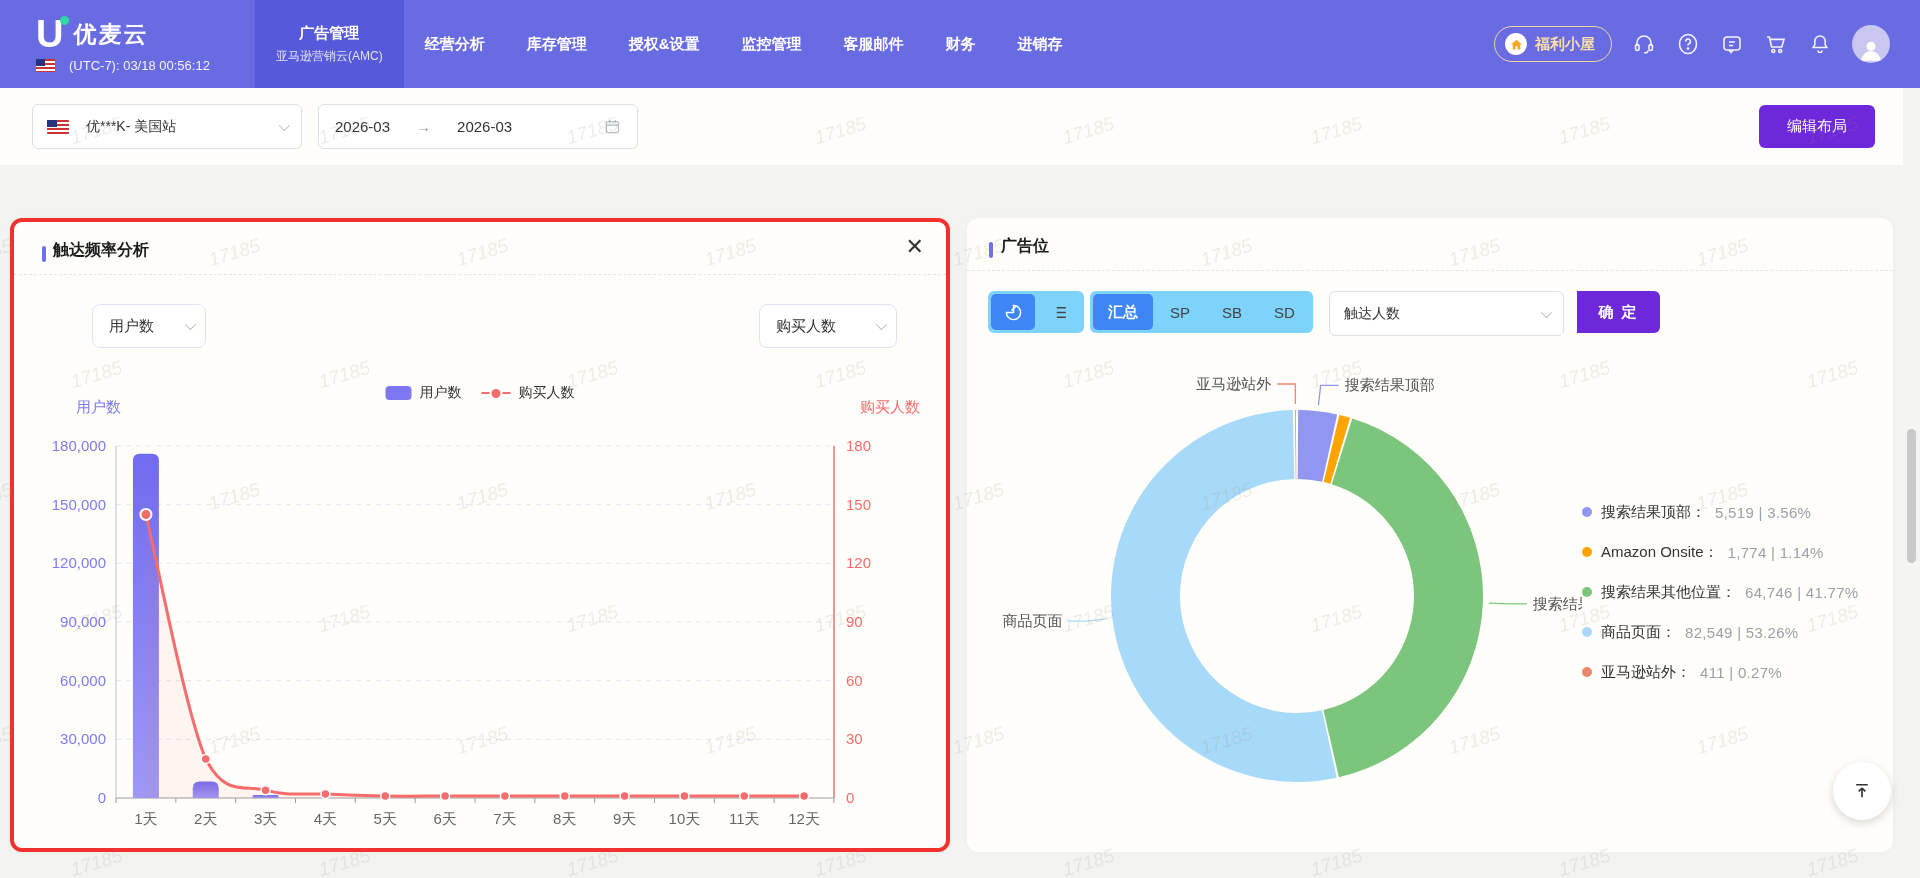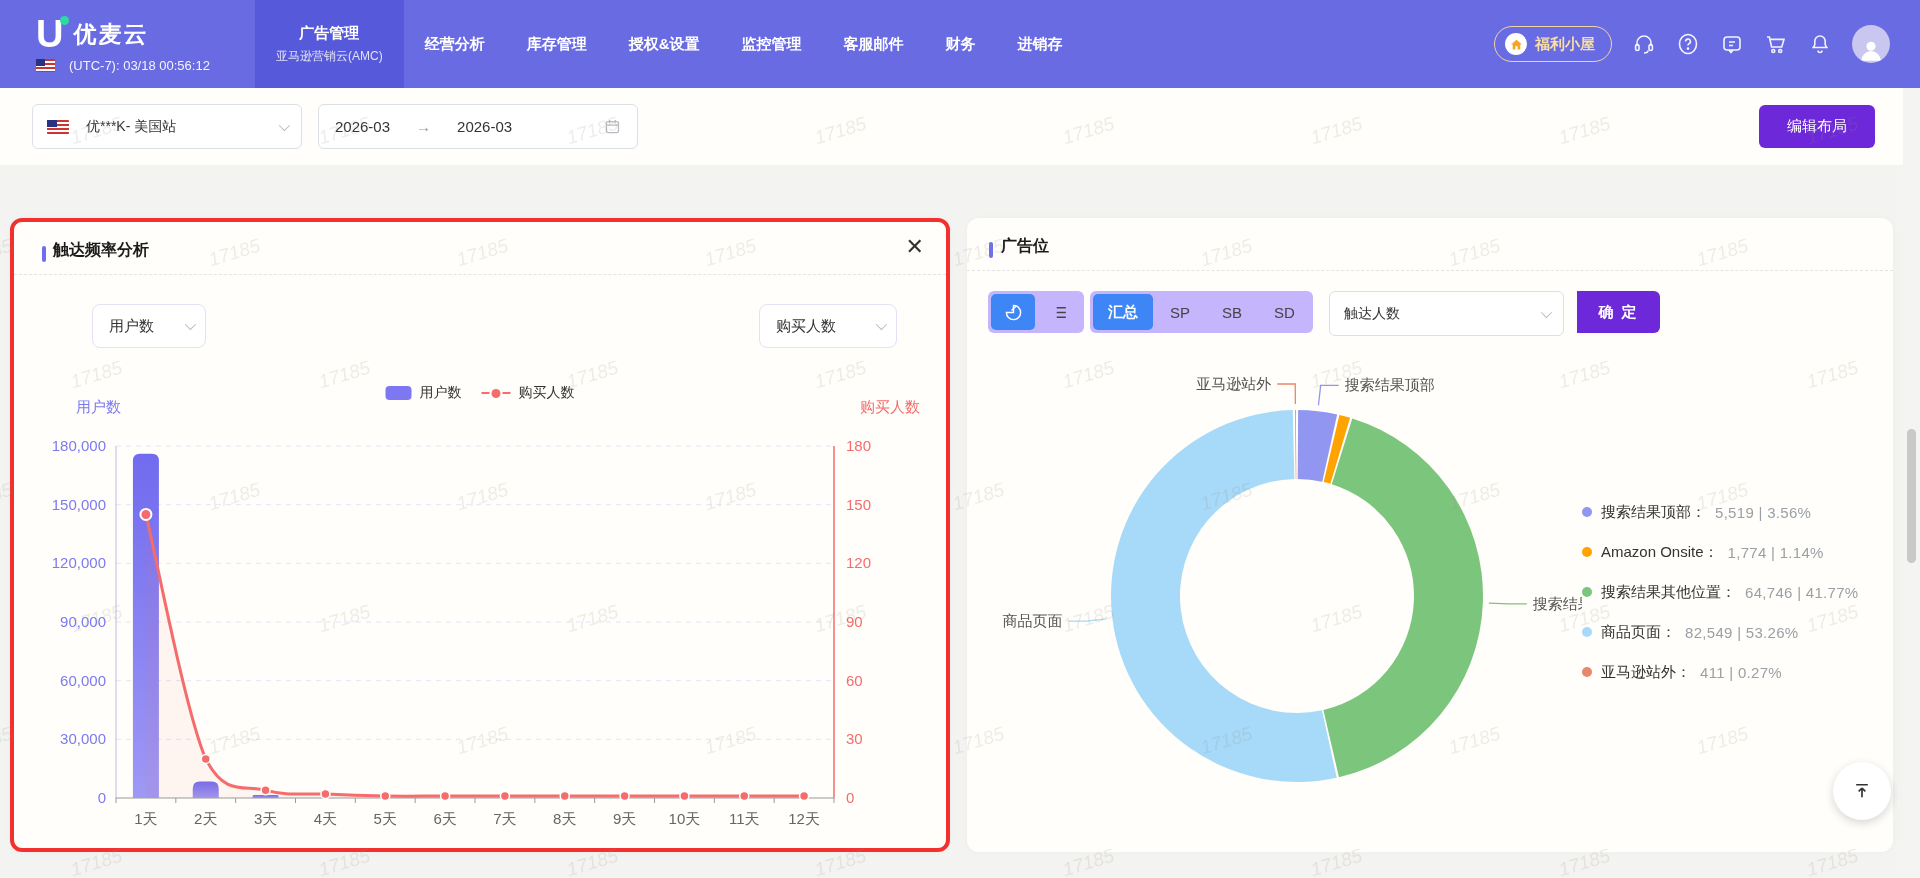--- a/index.html
+++ b/index.html
@@ -55,21 +55,21 @@
   .leg-bar { width:26px; height:14px; border-radius:4px; background:#7d77f1; }
   .leg-line { display:flex; align-items:center; }
   .leg-dash { width:8px; height:0; border-top:2.5px solid #f56c6c; }
   .leg-dot { width:9px; height:9px; border-radius:50%; background:#f56c6c; margin:0 2px; }
   .axis-top { position:absolute; top:176px; font-size:15px; }
   .axis-top.left { left:62px; color:#7b7bf0; }
   .axis-top.right { right:26px; color:#f56c6c; }
   #freq-svg { position:absolute; left:30px; top:208px; }
 
   
-  .ctl-group { position:absolute; top:73px; background:#c4b5fd; border-radius:6px; padding:3px; display:flex; gap:2px; height:42px; }
+  .ctl-group { position:absolute; top:73px; background:#7dd3fc; border-radius:6px; padding:3px; display:flex; gap:2px; height:42px; }
   .ctl-btn { border:none; background:transparent; border-radius:5px; display:flex; align-items:center; justify-content:center; cursor:pointer; font-size:15px; color:#444; font-family:inherit; }
   .ctl-btn.icon { width:44px; }
   .ctl-btn.seg { padding:0 15px; }
   .ctl-btn.active { background:#3e86f6; color:#fff; font-weight:700; }
   .metric-select { left:362px; top:73px; width:235px; padding:0 14px; }
   .metric-select .chev { margin-left:auto; }
   .asin-wrap { position:absolute; left:610px; top:73px; display:flex; }
   .asin-input { width:186px; height:42px; border:1px solid #dcdfe6; border-right:none; border-radius:6px 0 0 6px; padding:0 14px; font-size:15px; color:#333; outline:none; background:#fff; font-family:"Liberation Mono","DejaVu Sans Mono",monospace; }
   .asin-input::placeholder { color:#bfc4cc; }
   .confirm-btn { width:83px; height:42px; border-radius:0 6px 6px 0; font-weight:700; letter-spacing:2px; }

